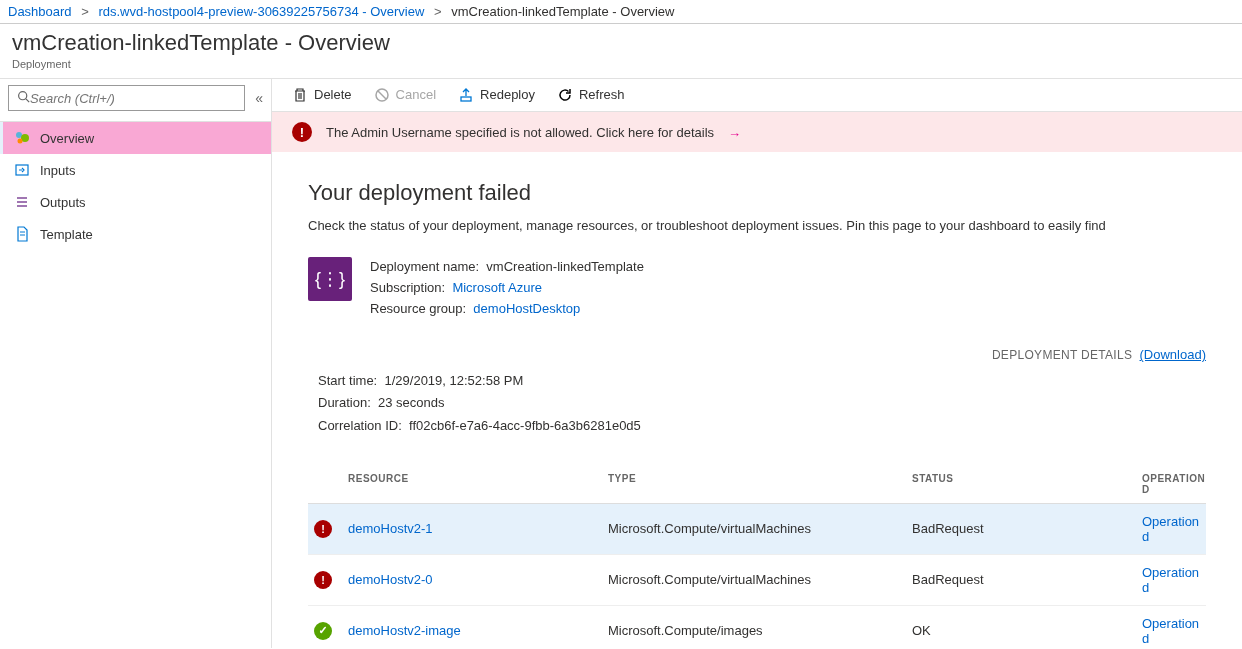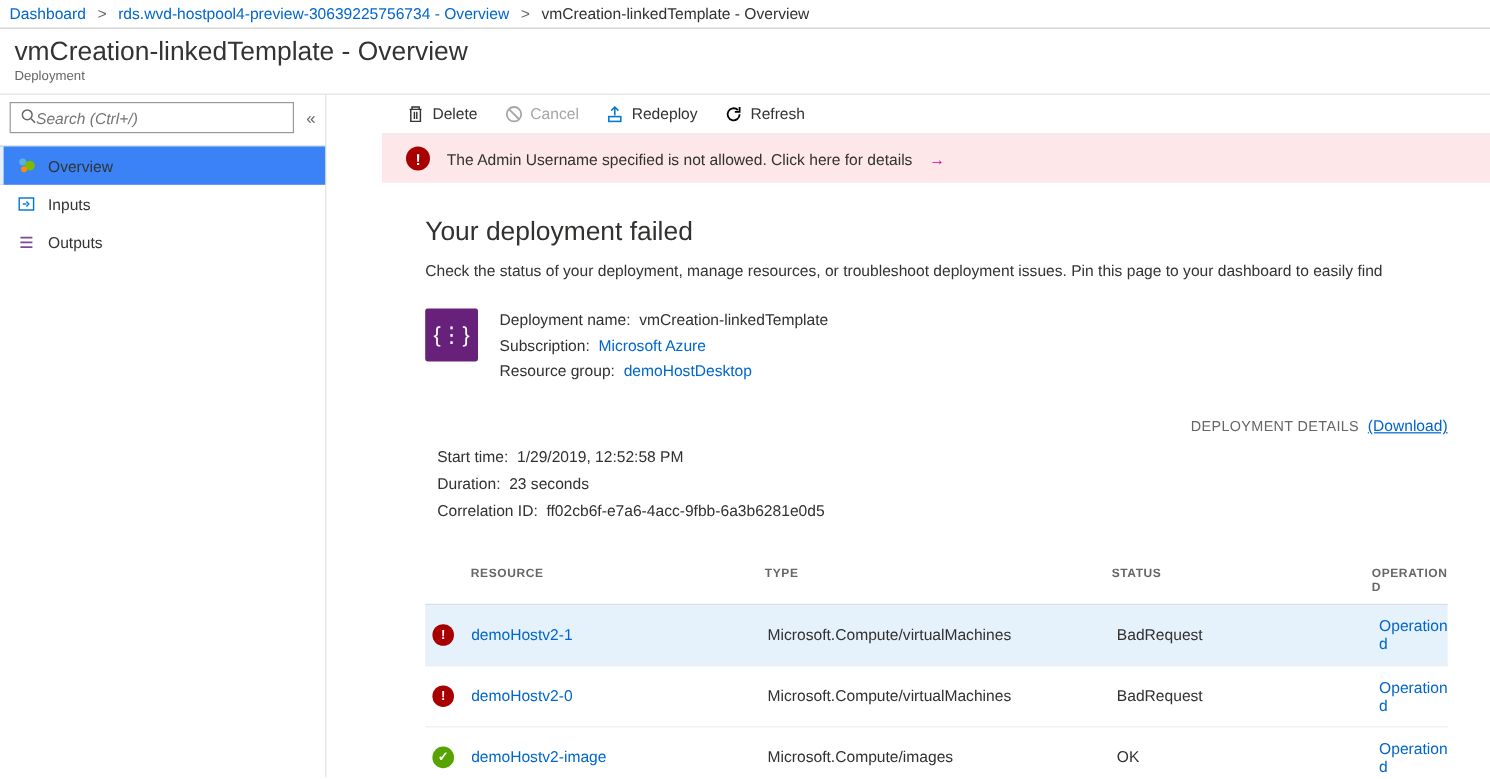--- a/index.html
+++ b/index.html
@@ -6,30 +6,30 @@
 body { font-family: "Segoe UI", Arial, sans-serif; font-size: 13px; color: #323130; background: #fff; }
 
 .breadcrumb { padding: 4px 8px; font-size: 13px; border-bottom: 1px solid #ccc; background: #fff; }
 .breadcrumb a { color: #0066cc; text-decoration: none; }
 .breadcrumb .sep { color: #666; margin: 0 6px; }
 
 .header { padding: 6px 12px 8px; border-bottom: 1px solid #e1e1e1; }
 .header h1 { font-size: 22px; font-weight: 400; color: #333; }
 .header .subtitle { font-size: 11px; color: #666; margin-top: 2px; }
 
-.layout { display: flex; height: calc(649px - 80px); gap: 46px; }
+.layout { display: flex; height: calc(649px - 80px); }
 
 .sidebar { width: 272px; border-right: 1px solid #e1e1e1; display: flex; flex-direction: column; }
 .search-row { display: flex; align-items: center; padding: 6px 8px 10px; border-bottom: 1px solid #e1e1e1; }
 .search-box { flex: 1; display: flex; align-items: center; border: 1px solid #999; padding: 4px 8px; background: #fff; }
 .search-box input { flex: 1; border: none; outline: none; font-size: 13px; font-style: italic; color: #666; }
 .collapse-btn { margin-left: 10px; font-size: 14px; color: #666; cursor: pointer; }
 
 .nav-item { display: flex; align-items: center; padding: 8px 14px; cursor: pointer; font-size: 13px; color: #333; }
-.nav-item.active { background: #3b82f6; border-left: 3px solid #e5f1fb; padding-left: 11px; }
+.nav-item.active { background: #f9a8d4; border-left: 3px solid #e5f1fb; padding-left: 11px; }
 .nav-icon { width: 16px; height: 16px; margin-right: 10px; display: inline-flex; align-items: center; justify-content: center; }
 
 .main { flex: 1; overflow: auto; }
 .toolbar { display: flex; align-items: center; padding: 8px 20px; gap: 22px; border-bottom: 1px solid #e1e1e1; }
 .toolbar-btn { display: flex; gap: 6px; font-size: 13px; color: #333; cursor: pointer; }
 .toolbar-btn.disabled { color: #a6a6a6; cursor: default; }
 .toolbar-btn svg { width: 16px; height: 16px; }
 
 .error-banner { background: #fde7e9; padding: 10px 20px; display: flex; align-items: center; gap: 14px; font-size: 13px; }
 .banner-icon { width: 20px; height: 20px; background: #a80000; border-radius: 50%; color: #fff; display: flex; align-items: center; justify-content: center; font-weight: bold; font-size: 13px; flex-shrink: 0; }
@@ -115,20 +115,30 @@
     </div>
     <div class="nav-item">
       <span class="nav-icon">
         <svg viewBox="0 0 16 16" width="16" height="16">
             <line x1="3" y1="4" x2="13" y2="4" stroke="#804998" stroke-width="1.5"></line>
             <line x1="3" y1="8" x2="13" y2="8" stroke="#804998" stroke-width="1.5"></line>
             <line x1="3" y1="12" x2="13" y2="12" stroke="#804998" stroke-width="1.5"></line>
           </svg>
       </span>
       <span>Outputs</span>
+    </div>
+    <div class="nav-item">
+      <span class="nav-icon">
+        <svg viewBox="0 0 16 16" width="16" height="16">
+            <path d="M4 1 L10 1 L13 4 L13 15 L4 15 Z" fill="none" stroke="#0078d4" stroke-width="1.2"></path>
+            <line x1="6" y1="6" x2="11" y2="6" stroke="#0078d4"></line>
+            <line x1="6" y1="9" x2="11" y2="9" stroke="#0078d4"></line>
+          </svg>
+      </span>
+      <span>Template</span>
     </div>
   </div>
 
   <div class="main">
     <div class="toolbar">
       <div class="toolbar-btn">
         <svg viewBox="0 0 16 16">
             <path d="M3 4 L13 4 M5 4 L5 2 L11 2 L11 4 M4 4 L4 14 L12 14 L12 4 M7 6 L7 12 M9 6 L9 12" fill="none" stroke="#333" stroke-width="1.2"></path>
           </svg>
         <span>Delete</span>

